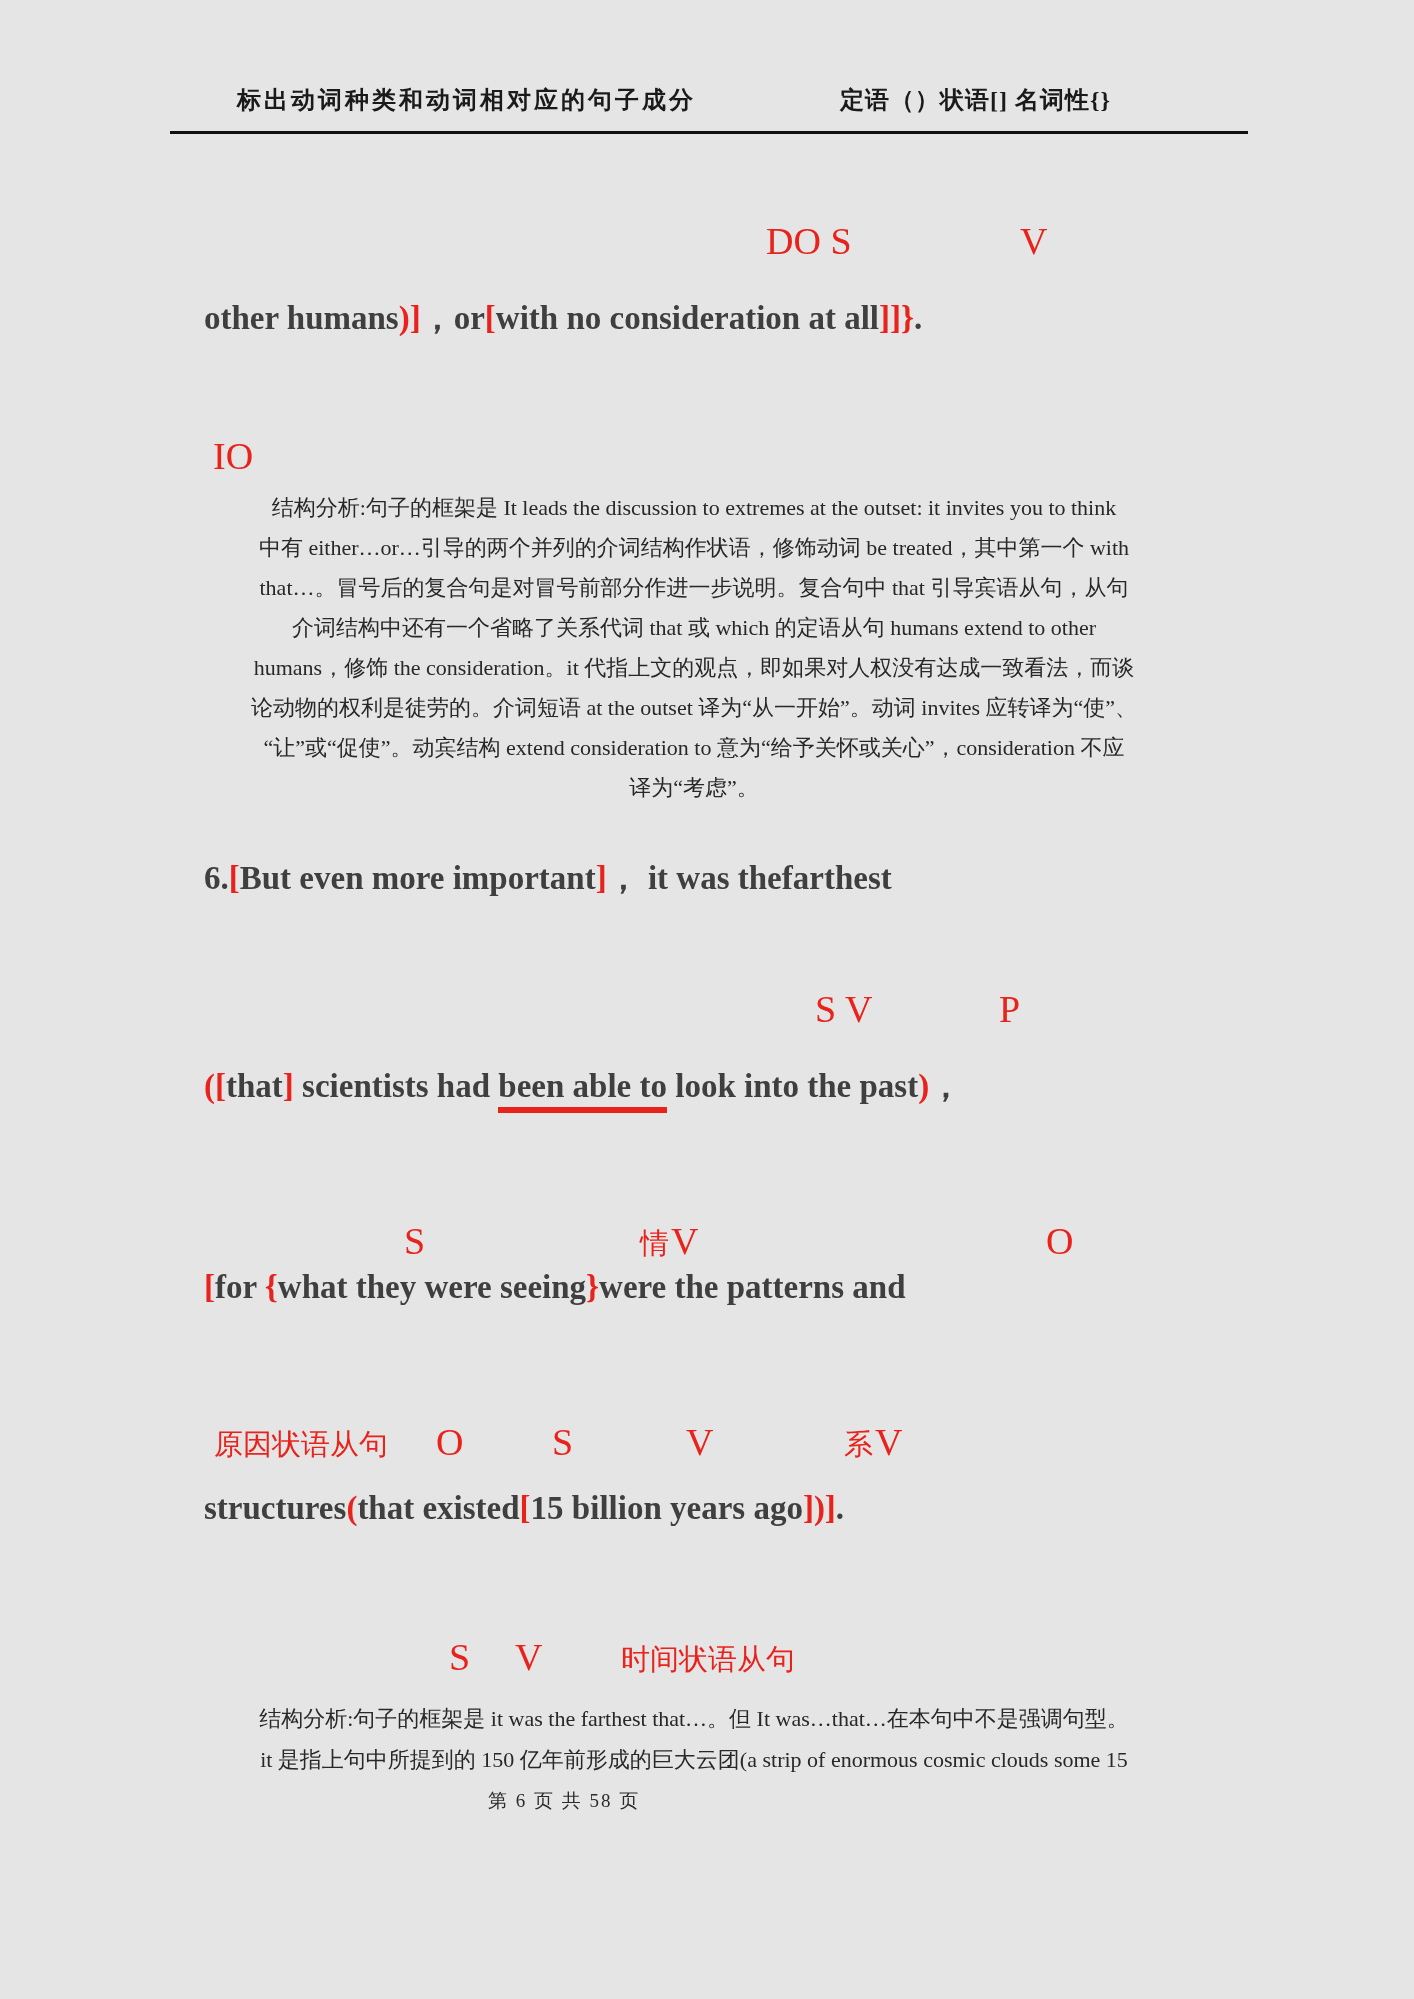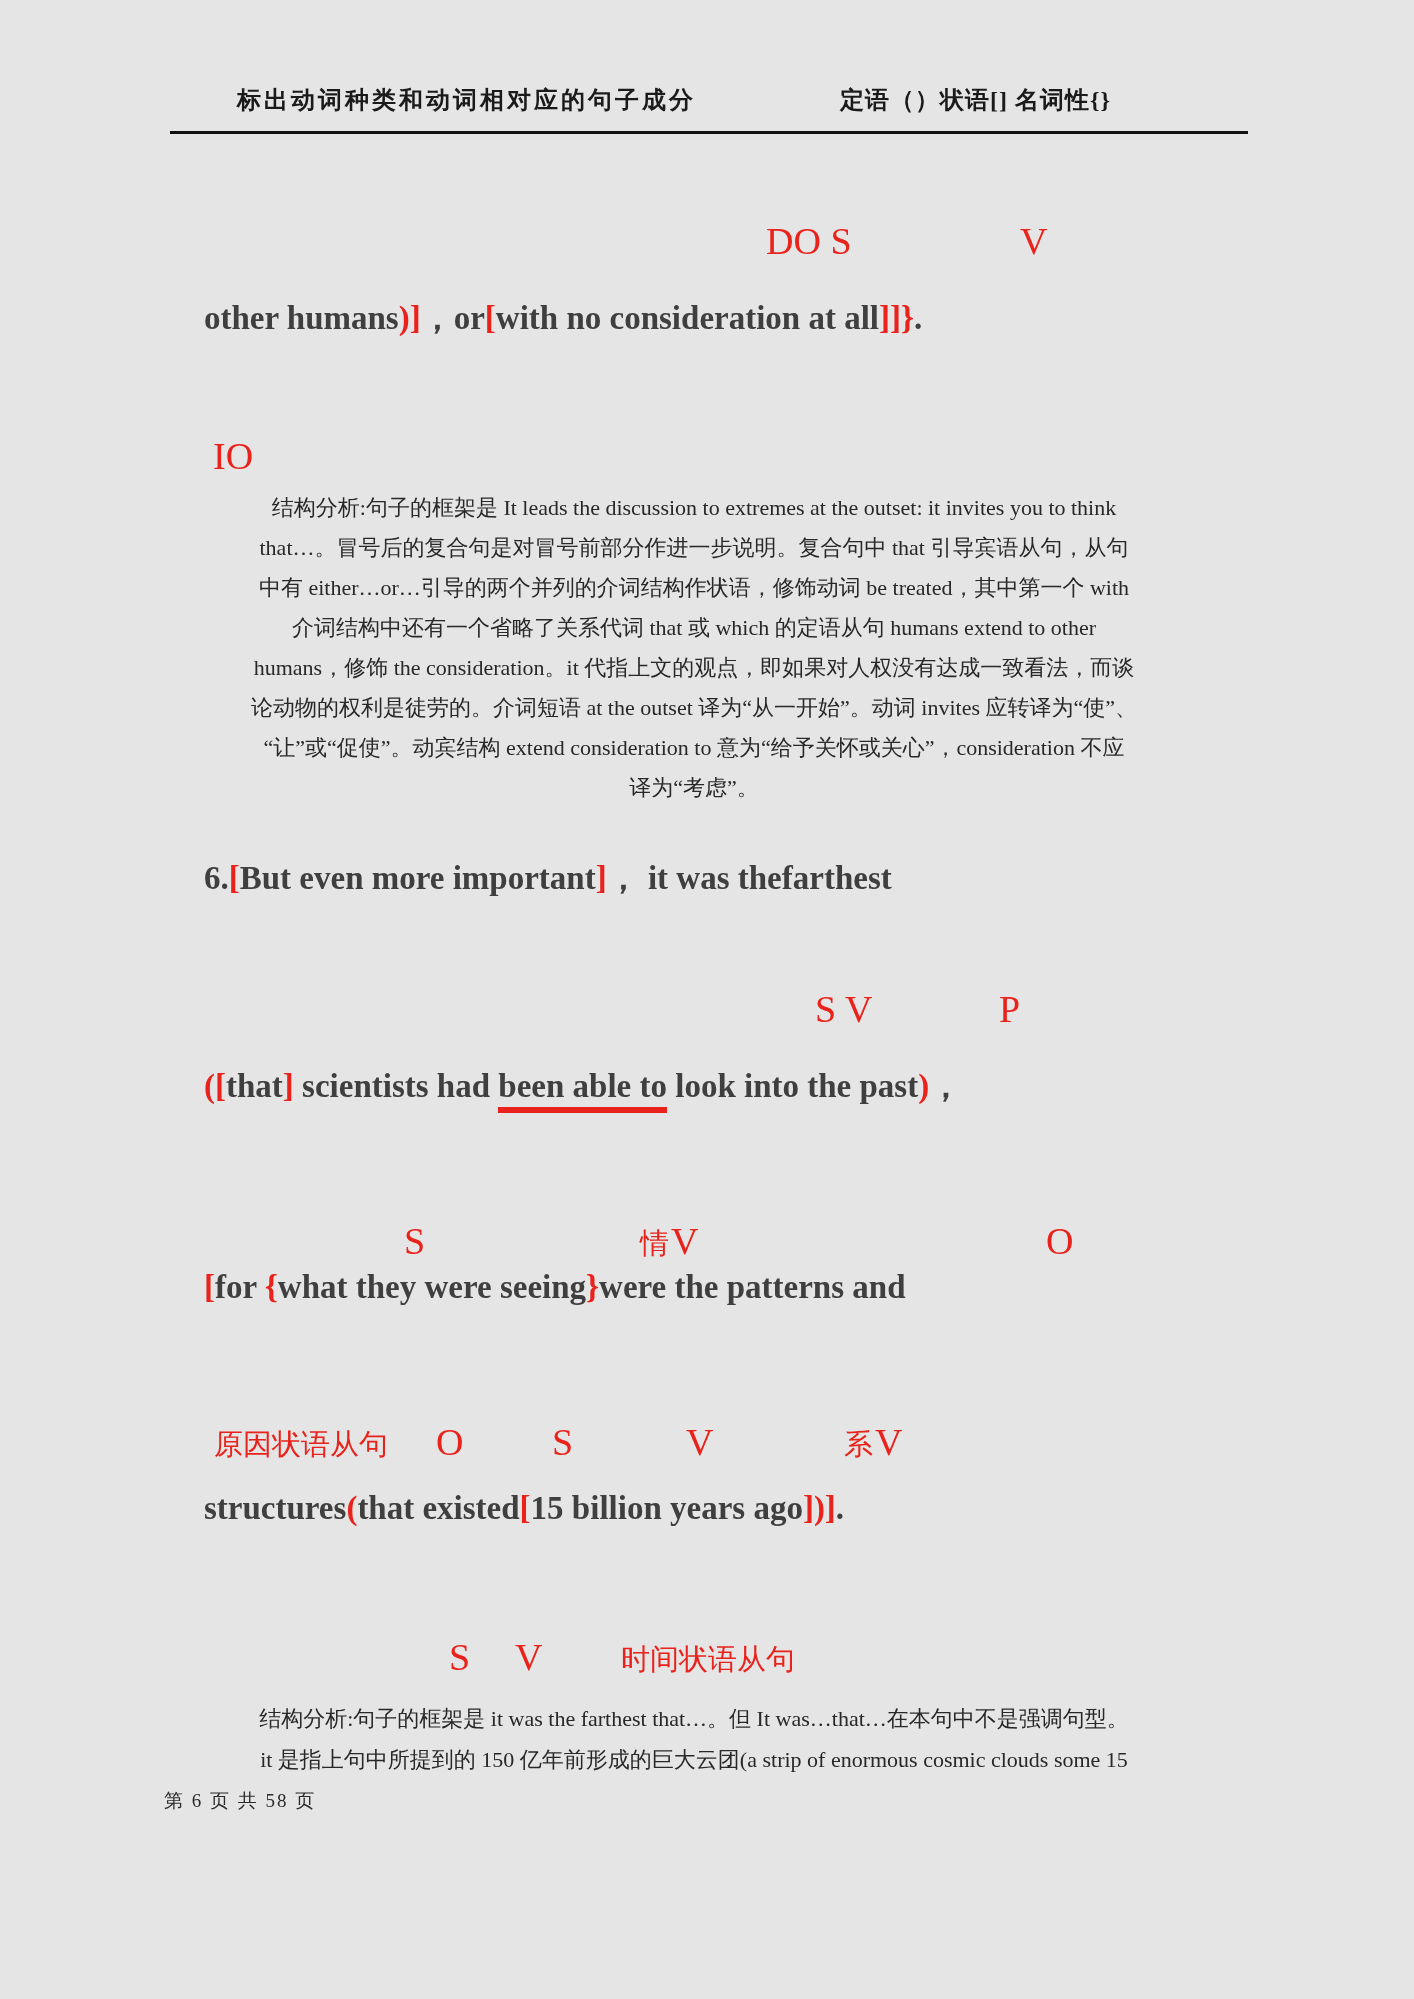--- a/index.html
+++ b/index.html
@@ -41,21 +41,21 @@
   .bold-line .r{color:var(--red);}
   .bold-line .u{border-bottom:6px solid var(--red);padding-bottom:3px;}
   .para{
     position:absolute;left:194px;width:1000px;
     font-size:22px;color:var(--para);
   }
   .para .ln{height:40px;line-height:40px;white-space:nowrap;text-align:center;}
   .para-tight .ln{height:41px;line-height:41px;}
   .footer{
     position:absolute;left:164px;top:1788px;width:800px;
-    font-size:19px;color:#2b2b2b;
+    text-align:center;font-size:19px;color:#2b2b2b;
     letter-spacing:2px;
   }
 </style>
 </head>
 <body>
 
 <div class="page">
 
   <div class="hdr" style="left:237px">标出动词种类和动词相对应的句子成分</div>
   <div class="hdr hdr-right" style="left:840px">定语（）状语[] 名词性{}</div>
@@ -63,22 +63,22 @@
 
   <span class="mark" style="left:766px;top:184px">DO S</span>
   <span class="mark" style="left:1020px;top:184px">V</span>
 
   <div class="bold-line" style="top:295px"><span>other humans</span><span class="r">)]</span><span>，or</span><span class="r">[</span><span>with no consideration at all</span><span class="r">]]}</span><span>.</span></div>
 
   <span class="mark" style="left:213px;top:399px">IO</span>
 
   <div class="para" style="top:488px">
     <div class="ln">结构分析:句子的框架是 It leads the discussion to extremes at the outset: it invites you to think</div>
+    <div class="ln">中有 either…or…引导的两个并列的介词结构作状语，修饰动词 be treated，其中第一个 with</div>
     <div class="ln">that…。冒号后的复合句是对冒号前部分作进一步说明。复合句中 that 引导宾语从句，从句</div>
-    <div class="ln">中有 either…or…引导的两个并列的介词结构作状语，修饰动词 be treated，其中第一个 with</div>
     <div class="ln">介词结构中还有一个省略了关系代词 that 或 which 的定语从句 humans extend to other</div>
     <div class="ln">humans，修饰 the consideration。it 代指上文的观点，即如果对人权没有达成一致看法，而谈</div>
     <div class="ln">论动物的权利是徒劳的。介词短语 at the outset 译为“从一开始”。动词 invites 应转译为“使”、</div>
     <div class="ln">“让”或“促使”。动宾结构 extend consideration to 意为“给予关怀或关心”，consideration 不应</div>
     <div class="ln">译为“考虑”。</div>
   </div>
 
   <div class="bold-line" style="top:855px"><span>6.</span><span class="r">[</span><span>But even more important</span><span class="r">]</span><span>， it was thefarthest</span></div>
 
   <span class="mark" style="left:815px;top:952px">S V</span>

